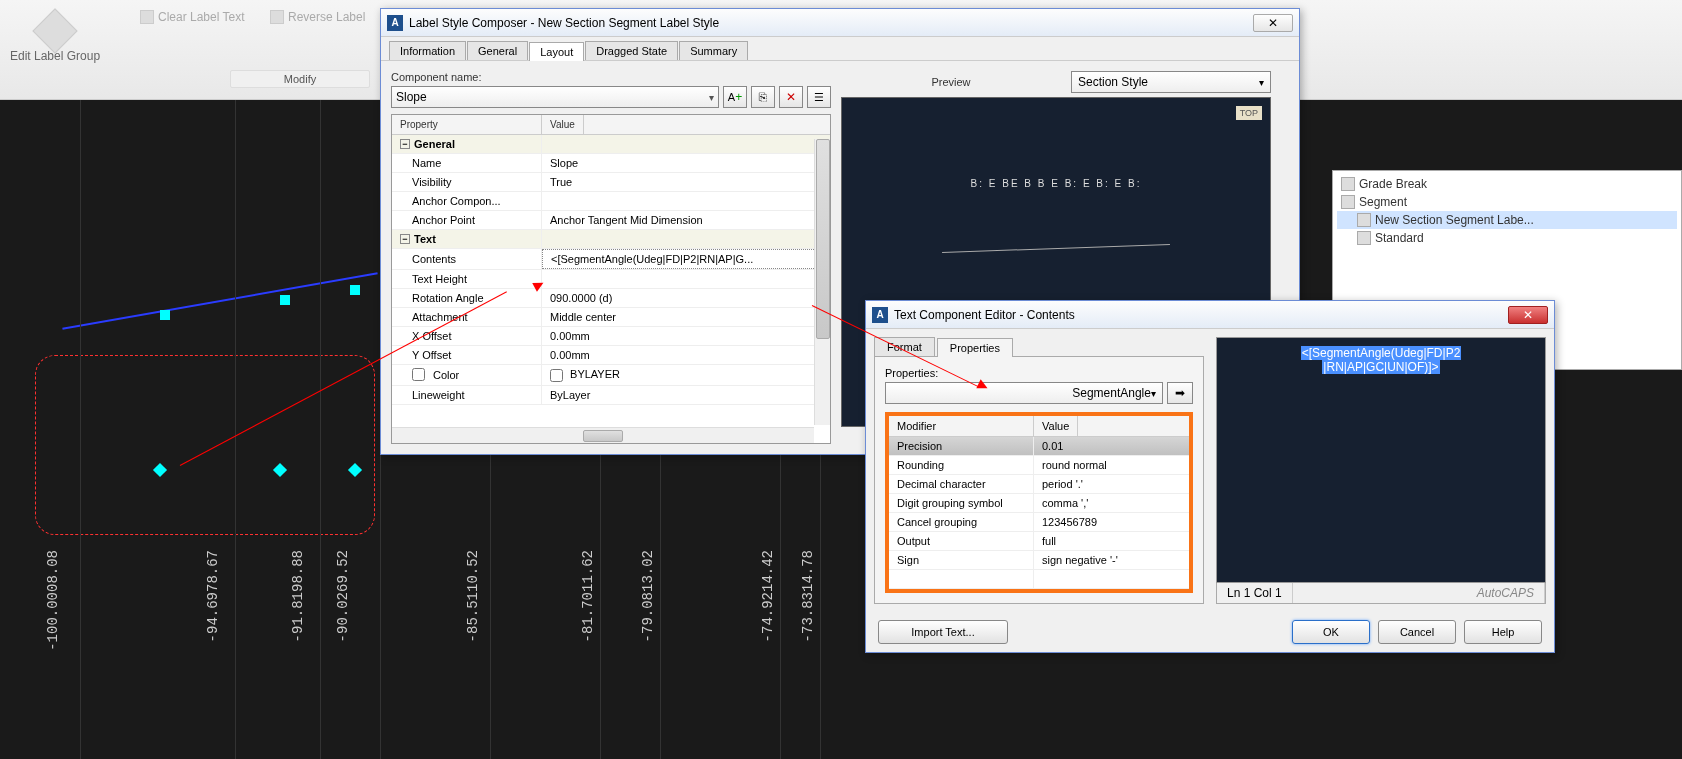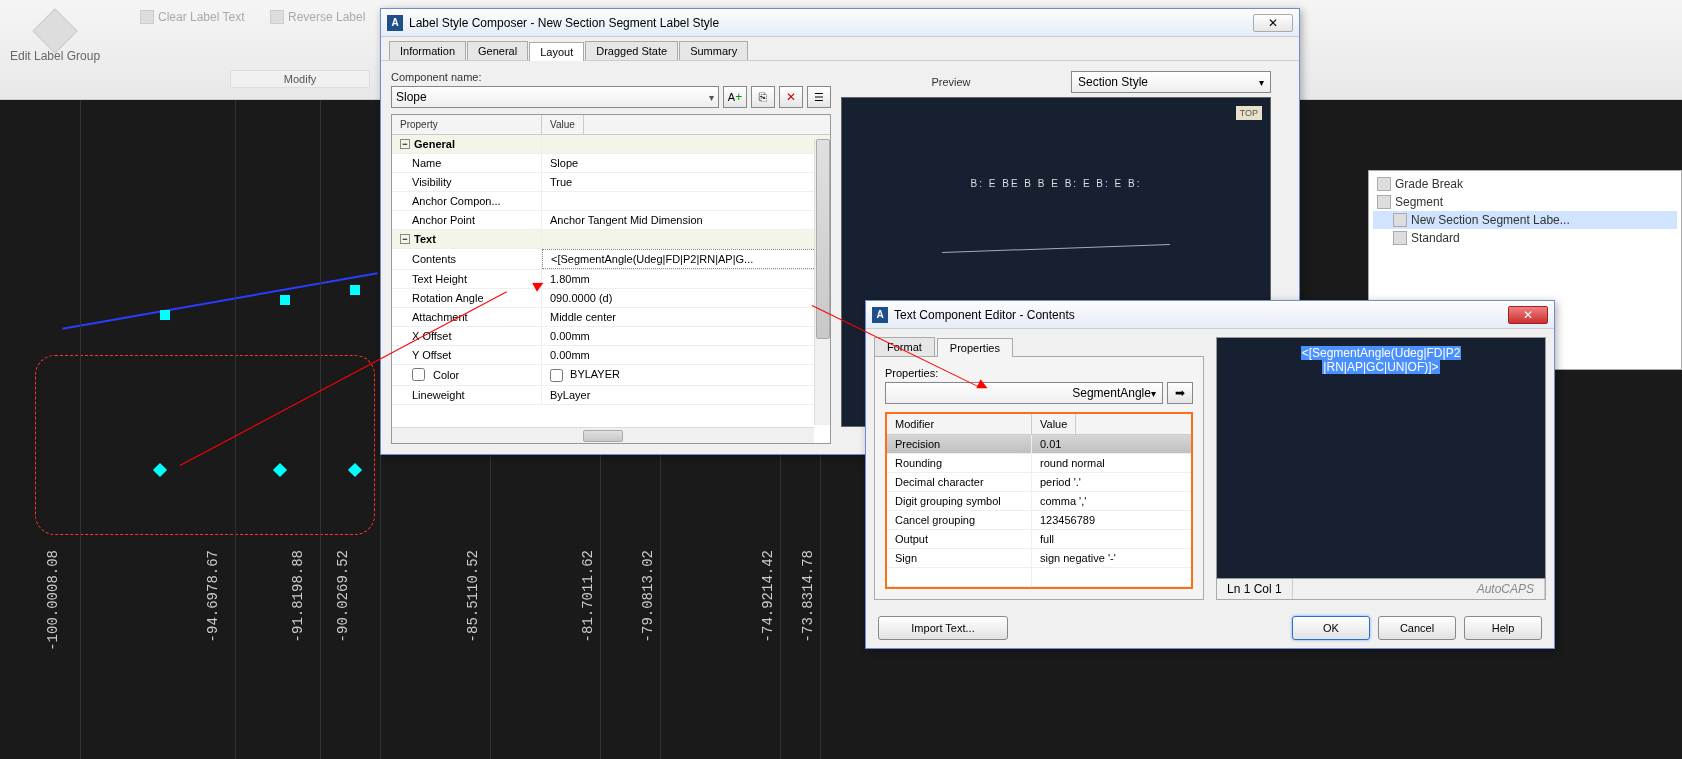--- a/index.html
+++ b/index.html
@@ -74,21 +74,21 @@
 .tce-left { width: 330px; }
 .tce-tabs { display:flex; border-bottom:1px solid #aaa;}
 .tce-tab { padding:3px 12px; border:1px solid #aaa; border-bottom:none; background:#e6e6e6; margin-right:2px; font-size:11px; cursor:pointer;}
 .tce-tab.active { background:#f4f4f4; position:relative; top:1px;}
 .tce-inner { border:1px solid #aaa; border-top:none; padding:10px; background:#f4f4f4;}
 .prop-label { font-size:11px; margin-bottom:3px;}
 .prop-combo-row { display:flex; gap:4px; margin-bottom:8px;}
 .prop-combo { flex:1; height:22px; border:1px solid #888; background:linear-gradient(#fff,#eee); padding:8px 6px; display:flex; align-items:center; justify-content:flex-end;}
 .prop-combo::after { content:"▾"; font-size:10px;}
 .arrow-btn { width:26px; height:22px; border:1px solid #888; background:linear-gradient(#fff,#e6e6e6); display:flex; align-items:center; justify-content:center;}
-.mod-table { border:2px solid #f97316; background:#fff;}
+.mod-table { border:4px solid #f97316; background:#fff;}
 .mod-header { display:flex; background:#f4f4f4; border-bottom:1px solid #ccc;}
 .mod-header > div { padding:4px 8px; font-size:11px; border-right:1px solid #ccc;}
 .mh-mod { width:145px;}
 .mrow { display:flex; border-bottom:1px solid #eee;}
 .mrow > div { padding:3px 8px; font-size:11px;}
 .mrow .mkey { width:145px; border-right:1px solid #eee;}
 .mrow .mval { flex:1;}
 .mrow.selected { background:linear-gradient(#d5d5d5,#c0c0c0);}
 .mrow.blank > div { height:18px;}
 
@@ -100,21 +100,21 @@
 .statusbar .spacer { flex:1; border:none;}
 .statusbar .caps { font-style:italic; color:#888;}
 
 .btn-row { display:flex; justify-content:flex-end; gap:0; padding:8px 12px;}
 .btn-row.tce { justify-content:space-between;}
 .btn { min-width:78px; height:24px; border:1px solid #888; background:linear-gradient(#fff,#e2e2e2); font-size:11px; cursor:pointer; border-radius:3px;}
 .btn.primary { border-color:#2a6fc9; box-shadow:0 0 3px #6aa8ff;}
 .btn.wide { min-width:130px;}
 
 
-.right-tree { position:absolute; right:0; top:170px; width:314px; height:200px; background:#fff; border:1px solid #aaa; padding:4px;}
+.right-tree { position:absolute; right:0; top:170px; width:350px; height:200px; background:#fff; border:1px solid #aaa; padding:4px;}
 .right-tree .titem { display:flex; align-items:center; gap:4px; padding:2px 4px; font-size:11px; color:#333;}
 .right-tree .titem .tico { width:14px; height:14px; background:#ddd; border:1px solid #aaa;}
 .right-tree .titem.selected { background:#d0e4ff;}
 .right-tree .indent1 { padding-left:20px;}
 .right-tree-icons { position:absolute; right:10px; top:172px; display:flex; gap:6px;}
 .right-tree-icons .ti { width:16px; height:16px; border:1px solid #aaa; background:#eee;}
 
 
 .poly-blue { position:absolute; border-top:2px solid #2a3cff; }
 .grip { position:absolute; width:10px; height:10px; background:#00ffff; }
@@ -261,21 +261,20 @@
             <div class="prow group">
               <div class="pkey"><span class="expander">−</span> Text</div>
               <div class="pval"></div>
             </div>
             <div class="prow selected">
               <div class="pkey indent">Contents</div>
               <div class="pval">&lt;[SegmentAngle(Udeg|FD|P2|RN|AP|G...</div>
             </div>
             <div class="prow">
               <div class="pkey indent">Text Height</div>
-              <div class="pval">1.80mm</div>
             </div>
             <div class="prow">
               <div class="pkey indent">Rotation Angle</div>
               <div class="pval">090.0000 (d)</div>
             </div>
             <div class="prow">
               <div class="pkey indent">Attachment</div>
               <div class="pval">Middle center</div>
             </div>
             <div class="prow">

